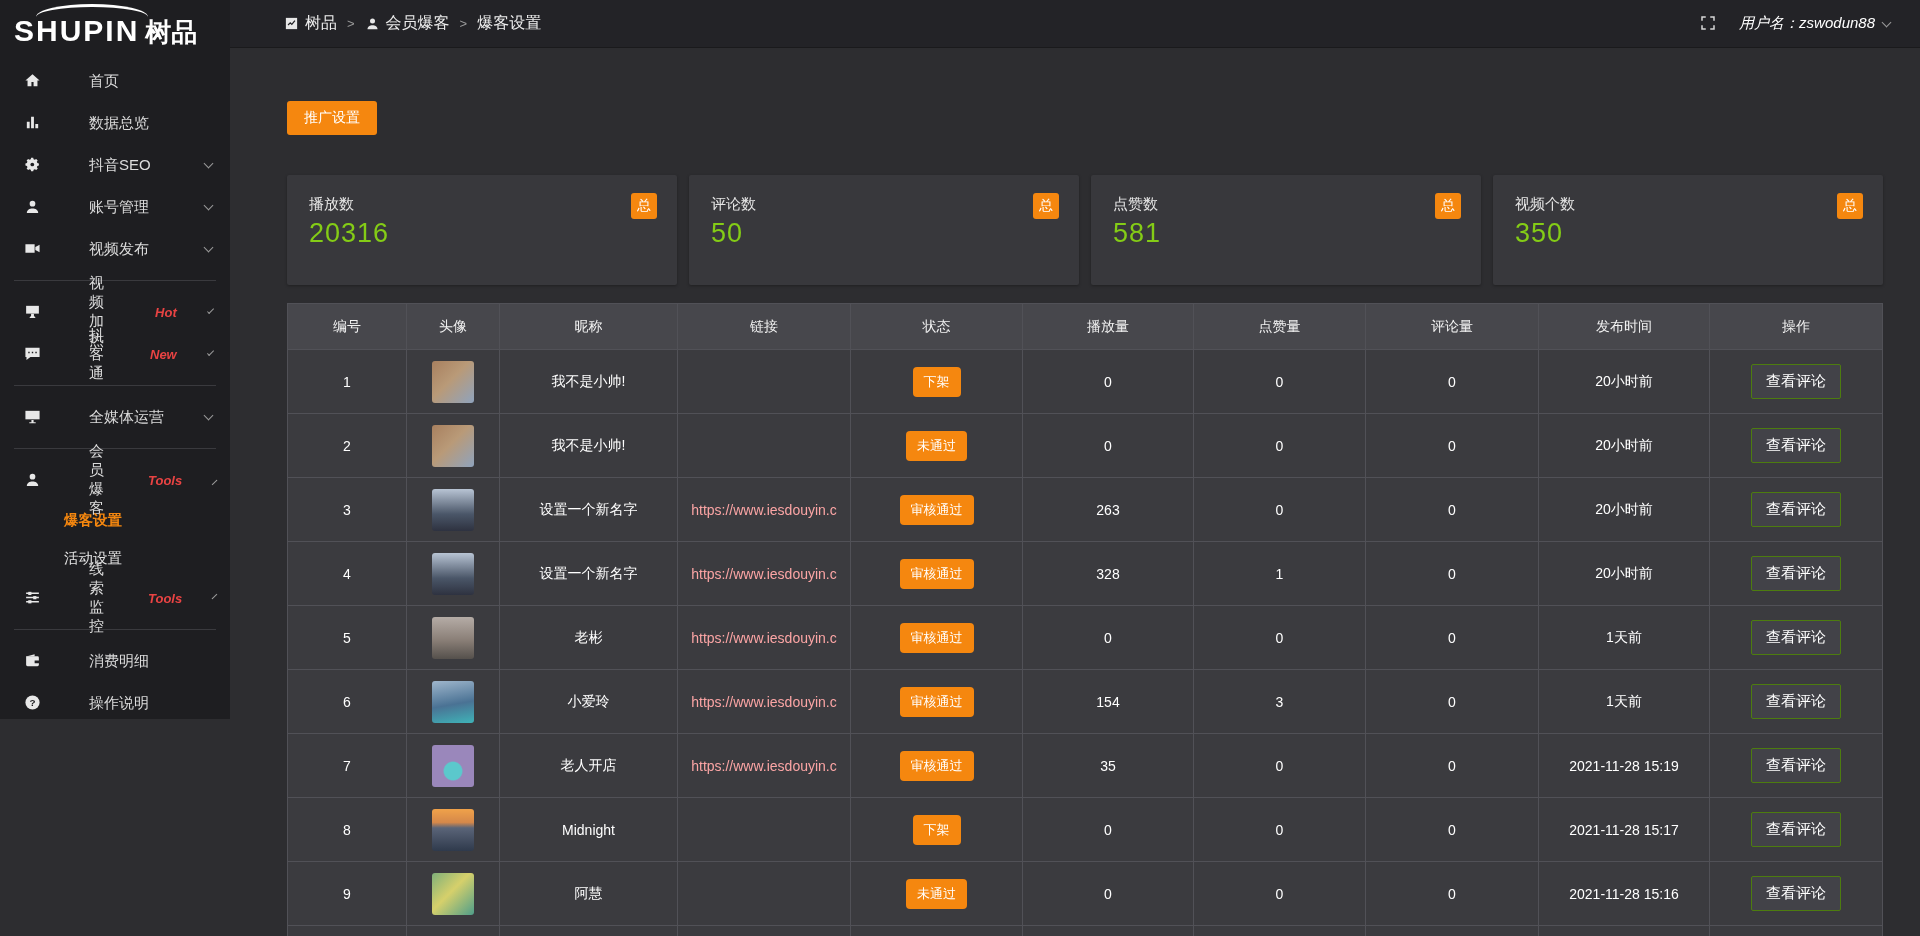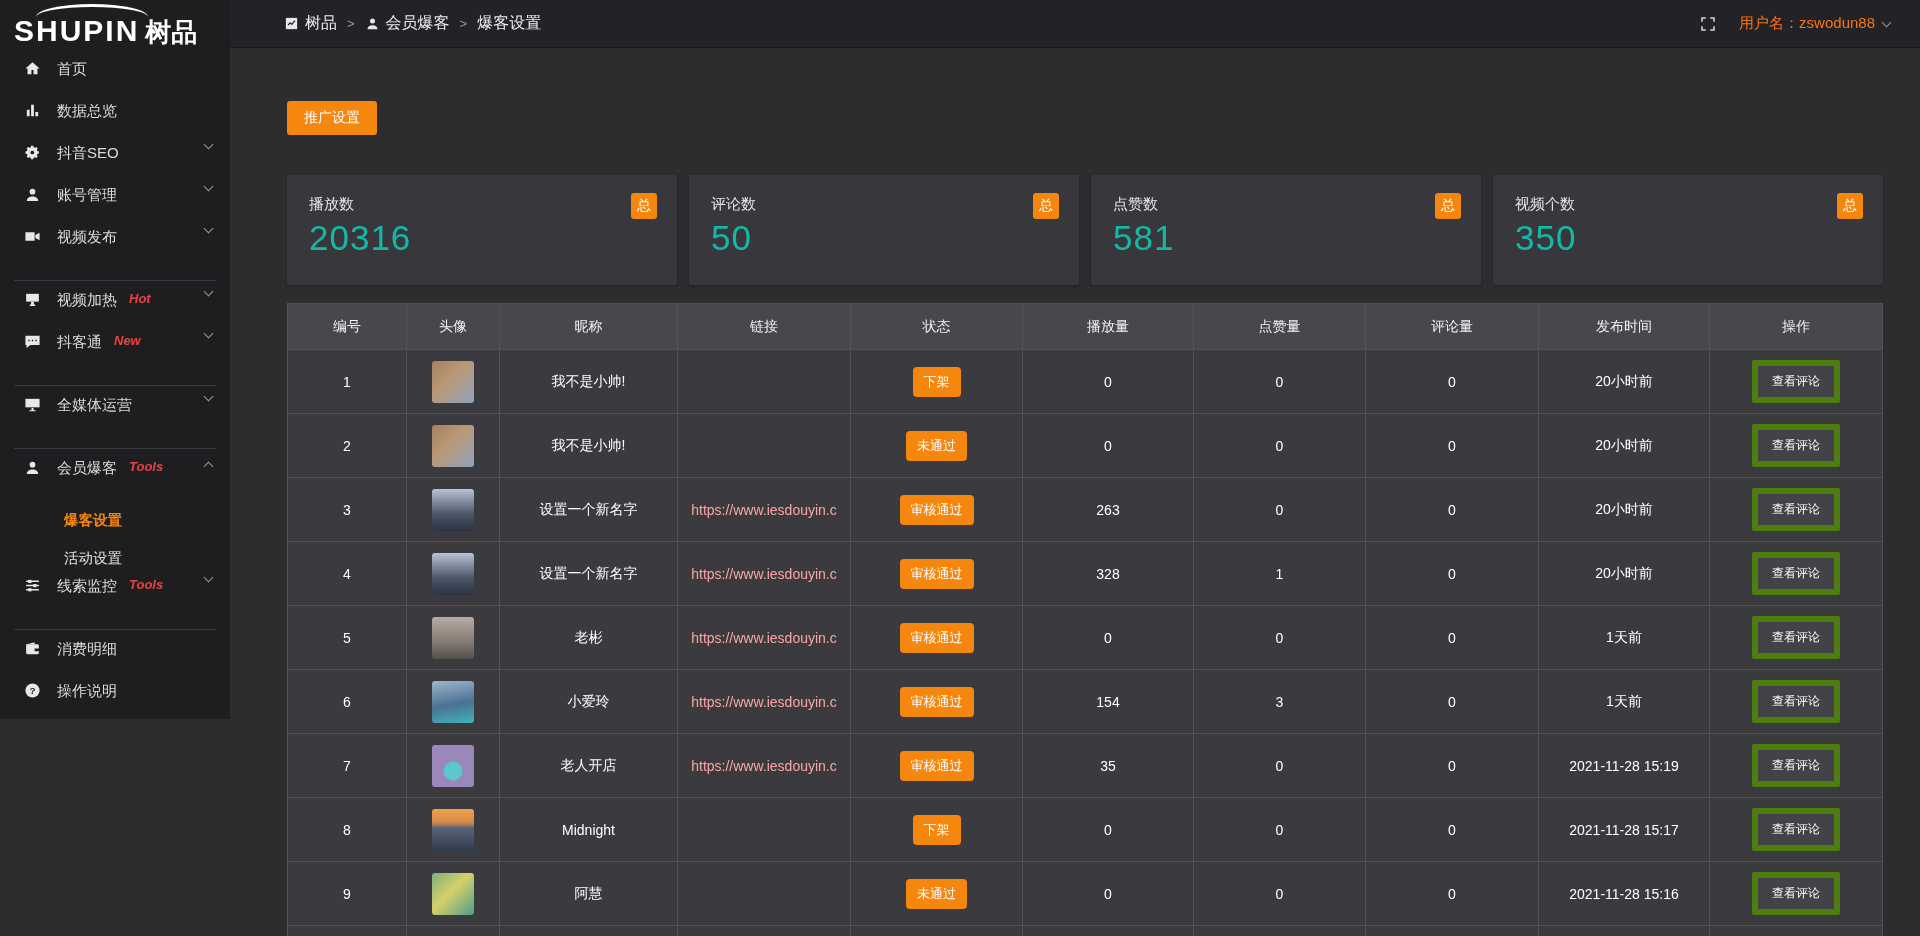--- a/index.html
+++ b/index.html
@@ -7,73 +7,73 @@
               font-family:"Liberation Sans","DejaVu Sans",sans-serif; }
   .app { display:flex; width:1920px; height:936px; }
 
   
   .sidebar { width:230px; height:719px; background:#1e1e21; flex:0 0 230px; overflow:hidden; }
   .logo { position:relative; height:60px; padding:14px 0 0 14px; white-space:nowrap; }
   .logo-arc { position:absolute; left:36px; top:4px; width:112px; height:26px;
               border-top:3px solid #fff; border-radius:50%; }
   .logo-en { font-size:30px; font-weight:800; color:#fff; letter-spacing:2px; }
   .logo-cn { font-size:26px; font-weight:700; color:#fff; margin-left:6px; }
-  .nav-item { display:flex; height:42px; padding:0 18px 0 24px;
-              color:#dcdcdc; font-size:15px; cursor:pointer; }
+  .nav-item { display:flex; align-items:center; height:42px; padding:0 18px 0 24px;
+              color:#dcdcdc; font-size:15px; cursor:pointer;gap:32px; }
   .nav-item .nicon { width:18px; height:18px; margin-right:15px; color:#e8e8e8; flex:0 0 18px; }
   .nav-item .nicon svg { width:17px; height:17px; display:block; }
   .nav-tag { font-style:italic; font-weight:700; font-size:13px; margin-left:12px; }
   .chev { width:7px; height:7px; border-right:1.6px solid #9a9a9a; border-bottom:1.6px solid #9a9a9a;
           margin-left:auto; transform:rotate(45deg); margin-top:-3px; }
   .chev.up { transform:rotate(-135deg); margin-top:4px; }
   .nav-divider { height:1px; background:#3a3a3e; margin:10px 14px; }
   .sub-item { height:38px; line-height:38px; padding-left:64px; font-size:14.5px; color:#e4e4e4; cursor:pointer; }
   .sub-item.active { color:#F5870F; font-weight:700; }
 
   
   .main { flex:1; display:flex; flex-direction:column; }
   .topbar { height:48px; background:#232327; display:flex; align-items:center;
             padding:0 30px 0 54px; border-bottom:1px solid #1a1a1c; }
   .breadcrumb { display:flex; align-items:center; color:#ededed; font-size:16px; }
   .crumb { display:flex; align-items:center; cursor:pointer; }
   .crumb .cicon { width:16px; height:16px; margin-right:5px; color:#e8e8e8; }
   .crumb .cicon svg { width:15px; height:15px; display:block; }
   .bc-sep { color:#9a9a9a; margin:0 10px; font-size:13px; }
-  .topbar-right { margin-left:auto; display:flex; align-items:center; color:#f97316; font-size:15px; }
+  .topbar-right { margin-left:auto; display:flex; align-items:flex-start; color:#ffffff; font-size:15px;font-style:italic; }
   .fs-icon { width:18px; height:18px; margin-right:22px; color:#d8d8d8; cursor:pointer; }
   .fs-icon svg { width:18px; height:18px; display:block; }
   .user-drop { display:flex; align-items:center; cursor:pointer; }
   .user-drop .chev { margin-left:8px; margin-top:-2px; }
 
   .content { flex:1; padding:53px 0 0 57px; overflow:hidden; }
   .promo-btn { display:inline-block; background:#F5870F; color:#fff; border:none; border-radius:3px;
                font-size:14px; padding:8px 17px; cursor:pointer; font-family:inherit; }
 
   
   .stats { display:flex; gap:12px; margin-top:40px; width:1596px; }
   .stat-card { position:relative; width:463px; height:110px; background:#38383c; border-radius:2px;
                padding:20px 22px; box-shadow:0 1px 3px rgba(0,0,0,.3); }
   .stat-label { color:#e6e6e6; font-size:15px; }
-  .stat-value { color:#14b8a6; font-size:35px; font-weight:400; margin-top:4px; letter-spacing:1px; }
+  .stat-value { color:#84cc16; font-size:27px; font-weight:400; margin-top:4px; letter-spacing:1px; }
   .stat-badge { position:absolute; top:18px; right:20px; width:26px; height:26px; background:#F5870F;
                 color:#fff; font-size:14px; border-radius:3px; display:flex; align-items:center; justify-content:center; }
 
   
   .table-wrap { margin-top:18px; width:1596px; }
   table { border-collapse:collapse; table-layout:fixed; width:1595px; }
   th, td { border:1px solid #515157; text-align:center; vertical-align:middle; color:#fff; font-size:14px; }
   thead th { background:#47474c; height:46px; font-weight:400; color:#f2f2f2; }
   tbody td { background:#3b3b3f; height:64px; }
   .avatar { width:42px; height:42px; border-radius:3px; margin:0 auto; }
   .cell-link { color:#fca5a5; text-decoration:none; display:block; padding:0 8px; white-space:nowrap;
                overflow:hidden; cursor:pointer; }
   .status-badge { display:inline-block; background:#F5870F; color:#fff; font-size:13px;
                   padding:6px 11px; border-radius:4px; }
-  .action-btn { background:#424248; color:#fff; border:6px solid #4d7c0f; border-radius:2px;
-                font-size:12px; padding:7px 14px; cursor:pointer; font-family:inherit; }
+  .action-btn { background:#424248; color:#fff; border:1px solid #4d7c0f; border-radius:2px;
+                font-size:15px; padding:7px 14px; cursor:pointer; font-family:inherit; }
 </style>
 </head>
 <body>
 
 <div class="app">
 
   <aside class="sidebar">
     <div class="logo">
       <div class="logo-arc"></div>
       <span class="logo-en">SHUPIN</span><span class="logo-cn">树品</span>

